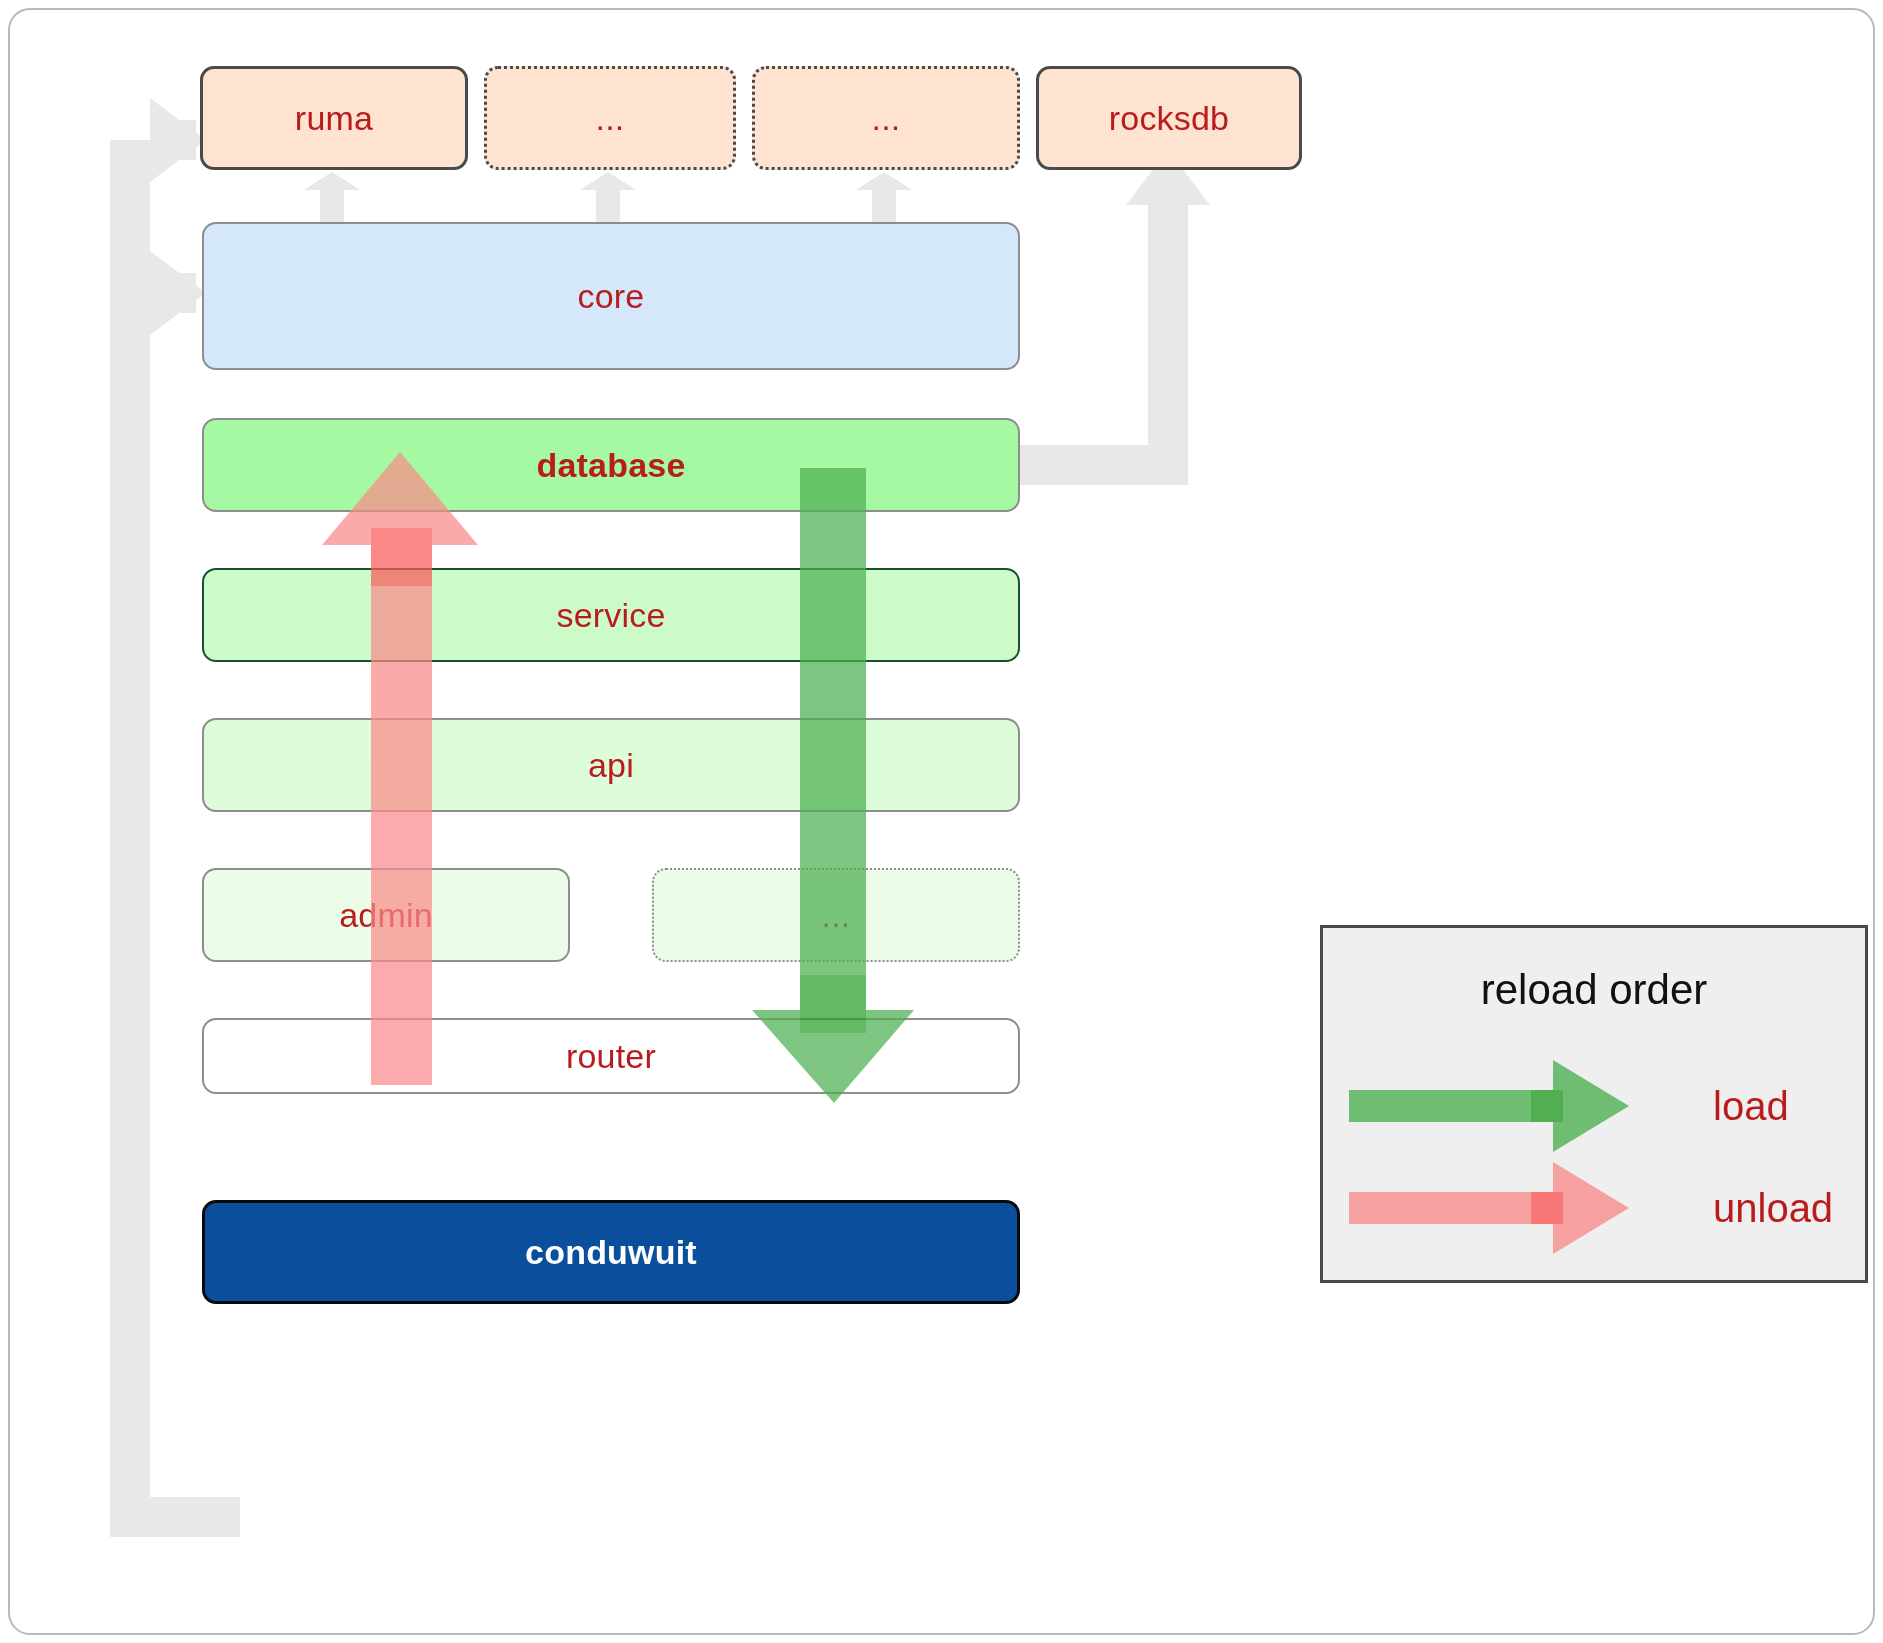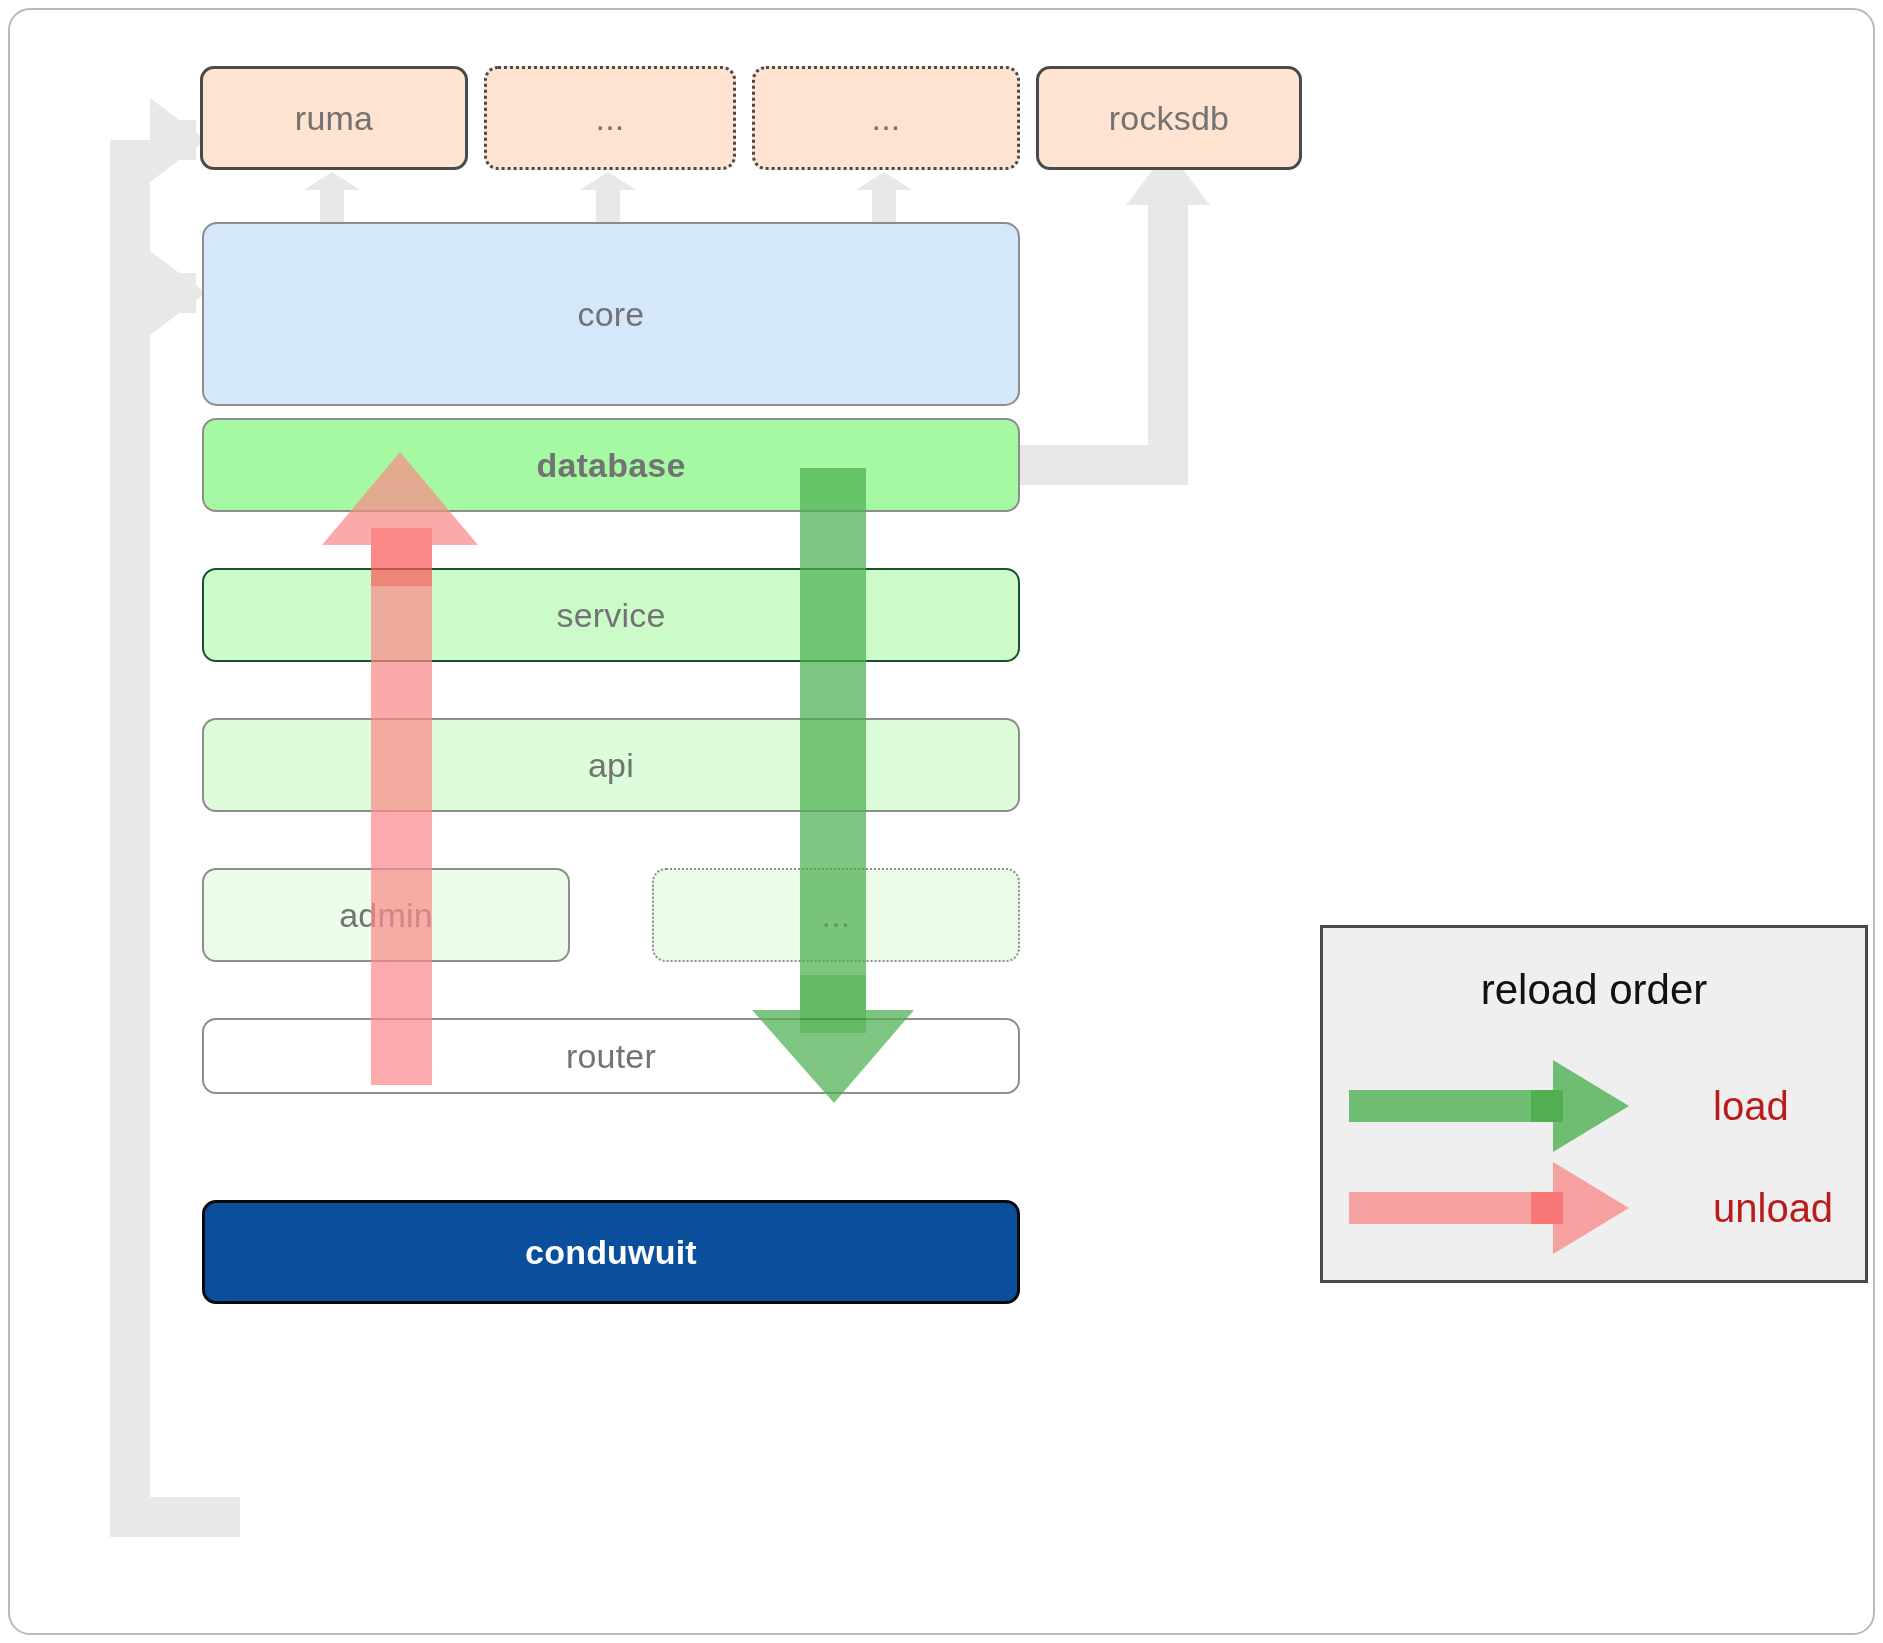--- a/index.html
+++ b/index.html
@@ -8,21 +8,21 @@
 
   .card{
     position:absolute;left:8px;top:8px;width:1867px;height:1627px;
     border:2px solid #b9b9b9;border-radius:22px;background:#fff;box-sizing:border-box;
   }
 
   .node{
     position:absolute;box-sizing:border-box;
     display:flex;align-items:center;justify-content:center;
     border-radius:14px;
-    font-size:34px;color:#737373;letter-spacing:.2px;
+    font-size:34px;color:#b91c1c;letter-spacing:.2px;
   }
 
   
   .orange{background:#fde3d0;}
   .solid-dark{border:3px solid #4a4a4a;}
   .dotted-dark{border:3px dotted #4a4a4a;}
 
   
   .blue{background:#d4e7fb;border:2px solid #8d8d8d;}
 
@@ -102,21 +102,21 @@
   </div>
 
   <div class="node orange dotted-dark" style="left:752px;top:66px;width:268px;height:104px;">
     <span class="lbl">...</span>
   </div>
 
   <div class="node orange solid-dark" style="left:1036px;top:66px;width:266px;height:104px;">
     <span class="lbl">rocksdb</span>
   </div>
 
-  <div class="node blue" style="left:202px;top:222px;width:818px;height:184px;border-radius:15px;">
+  <div class="node blue" style="left:202px;top:222px;width:818px;height:148px;">
     <span class="lbl">core</span>
   </div>
 
   <div class="node g1" style="left:202px;top:418px;width:818px;height:94px;font-weight:bold;">
     <span class="lbl">database</span>
   </div>
 
   <div class="node g2" style="left:202px;top:568px;width:818px;height:94px;">
     <span class="lbl">service</span>
   </div>

